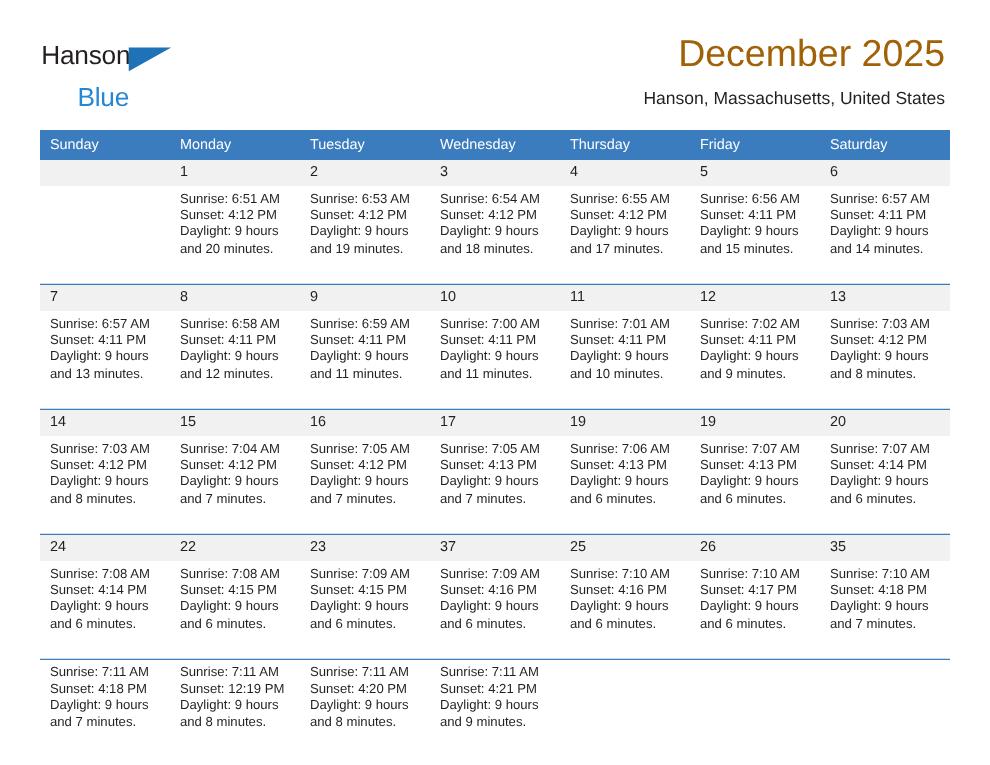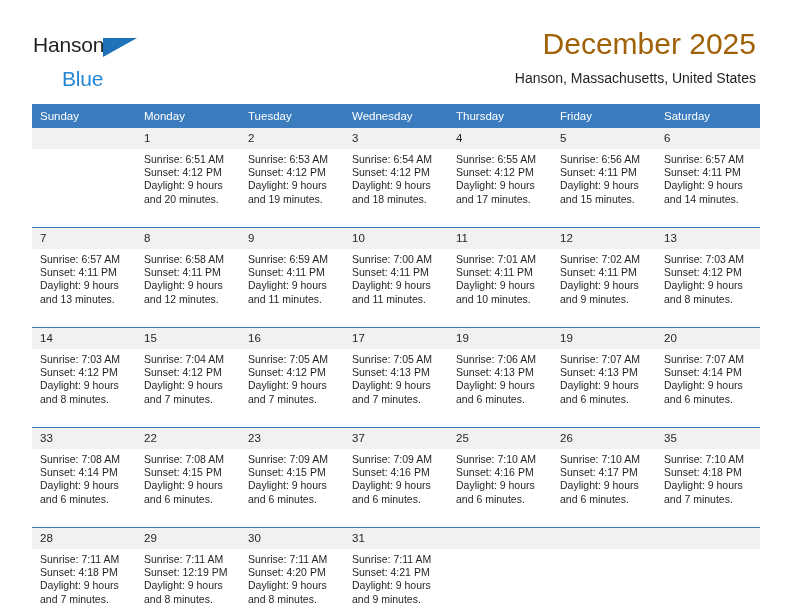--- a/index.html
+++ b/index.html
@@ -345,21 +345,21 @@
             <span class="info-line">Sunrise: 7:07 AM</span>
             <span class="info-line">Sunset: 4:14 PM</span>
             <span class="info-line">Daylight: 9 hours</span>
             <span class="info-line">and 6 minutes.</span>
           </td>
         </tr>
         <tr class="week-sep">
           <td colspan="7"></td>
         </tr>
         <tr class="daynum-row">
-          <td>33</td>
+          <td>24</td>
           <td>22</td>
           <td>23</td>
           <td>37</td>
           <td>25</td>
           <td>26</td>
           <td>35</td>
         </tr>
         <tr class="info-row">
           <td>
             <span class="info-line">Sunrise: 7:08 AM</span>
@@ -400,54 +400,45 @@
           <td>
             <span class="info-line">Sunrise: 7:10 AM</span>
             <span class="info-line">Sunset: 4:18 PM</span>
             <span class="info-line">Daylight: 9 hours</span>
             <span class="info-line">and 7 minutes.</span>
           </td>
         </tr>
         <tr class="week-sep">
           <td colspan="7"></td>
         </tr>
-        <tr class="daynum-row">
-          <td>28</td>
-          <td>29</td>
-          <td>30</td>
-          <td>31</td>
+        <tr class="info-row">
+          <td>
+            <span class="info-line">Sunrise: 7:11 AM</span>
+            <span class="info-line">Sunset: 4:18 PM</span>
+            <span class="info-line">Daylight: 9 hours</span>
+            <span class="info-line">and 7 minutes.</span>
+          </td>
+          <td>
+            <span class="info-line">Sunrise: 7:11 AM</span>
+            <span class="info-line">Sunset: 12:19 PM</span>
+            <span class="info-line">Daylight: 9 hours</span>
+            <span class="info-line">and 8 minutes.</span>
+          </td>
+          <td>
+            <span class="info-line">Sunrise: 7:11 AM</span>
+            <span class="info-line">Sunset: 4:20 PM</span>
+            <span class="info-line">Daylight: 9 hours</span>
+            <span class="info-line">and 8 minutes.</span>
+          </td>
+          <td>
+            <span class="info-line">Sunrise: 7:11 AM</span>
+            <span class="info-line">Sunset: 4:21 PM</span>
+            <span class="info-line">Daylight: 9 hours</span>
+            <span class="info-line">and 9 minutes.</span>
+          </td>
           <td class="empty"></td>
           <td class="empty"></td>
           <td class="empty"></td>
         </tr>
-        <tr class="info-row">
-          <td>
-            <span class="info-line">Sunrise: 7:11 AM</span>
-            <span class="info-line">Sunset: 4:18 PM</span>
-            <span class="info-line">Daylight: 9 hours</span>
-            <span class="info-line">and 7 minutes.</span>
-          </td>
-          <td>
-            <span class="info-line">Sunrise: 7:11 AM</span>
-            <span class="info-line">Sunset: 12:19 PM</span>
-            <span class="info-line">Daylight: 9 hours</span>
-            <span class="info-line">and 8 minutes.</span>
-          </td>
-          <td>
-            <span class="info-line">Sunrise: 7:11 AM</span>
-            <span class="info-line">Sunset: 4:20 PM</span>
-            <span class="info-line">Daylight: 9 hours</span>
-            <span class="info-line">and 8 minutes.</span>
-          </td>
-          <td>
-            <span class="info-line">Sunrise: 7:11 AM</span>
-            <span class="info-line">Sunset: 4:21 PM</span>
-            <span class="info-line">Daylight: 9 hours</span>
-            <span class="info-line">and 9 minutes.</span>
-          </td>
-          <td class="empty"></td>
-          <td class="empty"></td>
-          <td class="empty"></td>
-        </tr>
       </tbody>
   </table>
 
 </div>
 
 </body></html>

